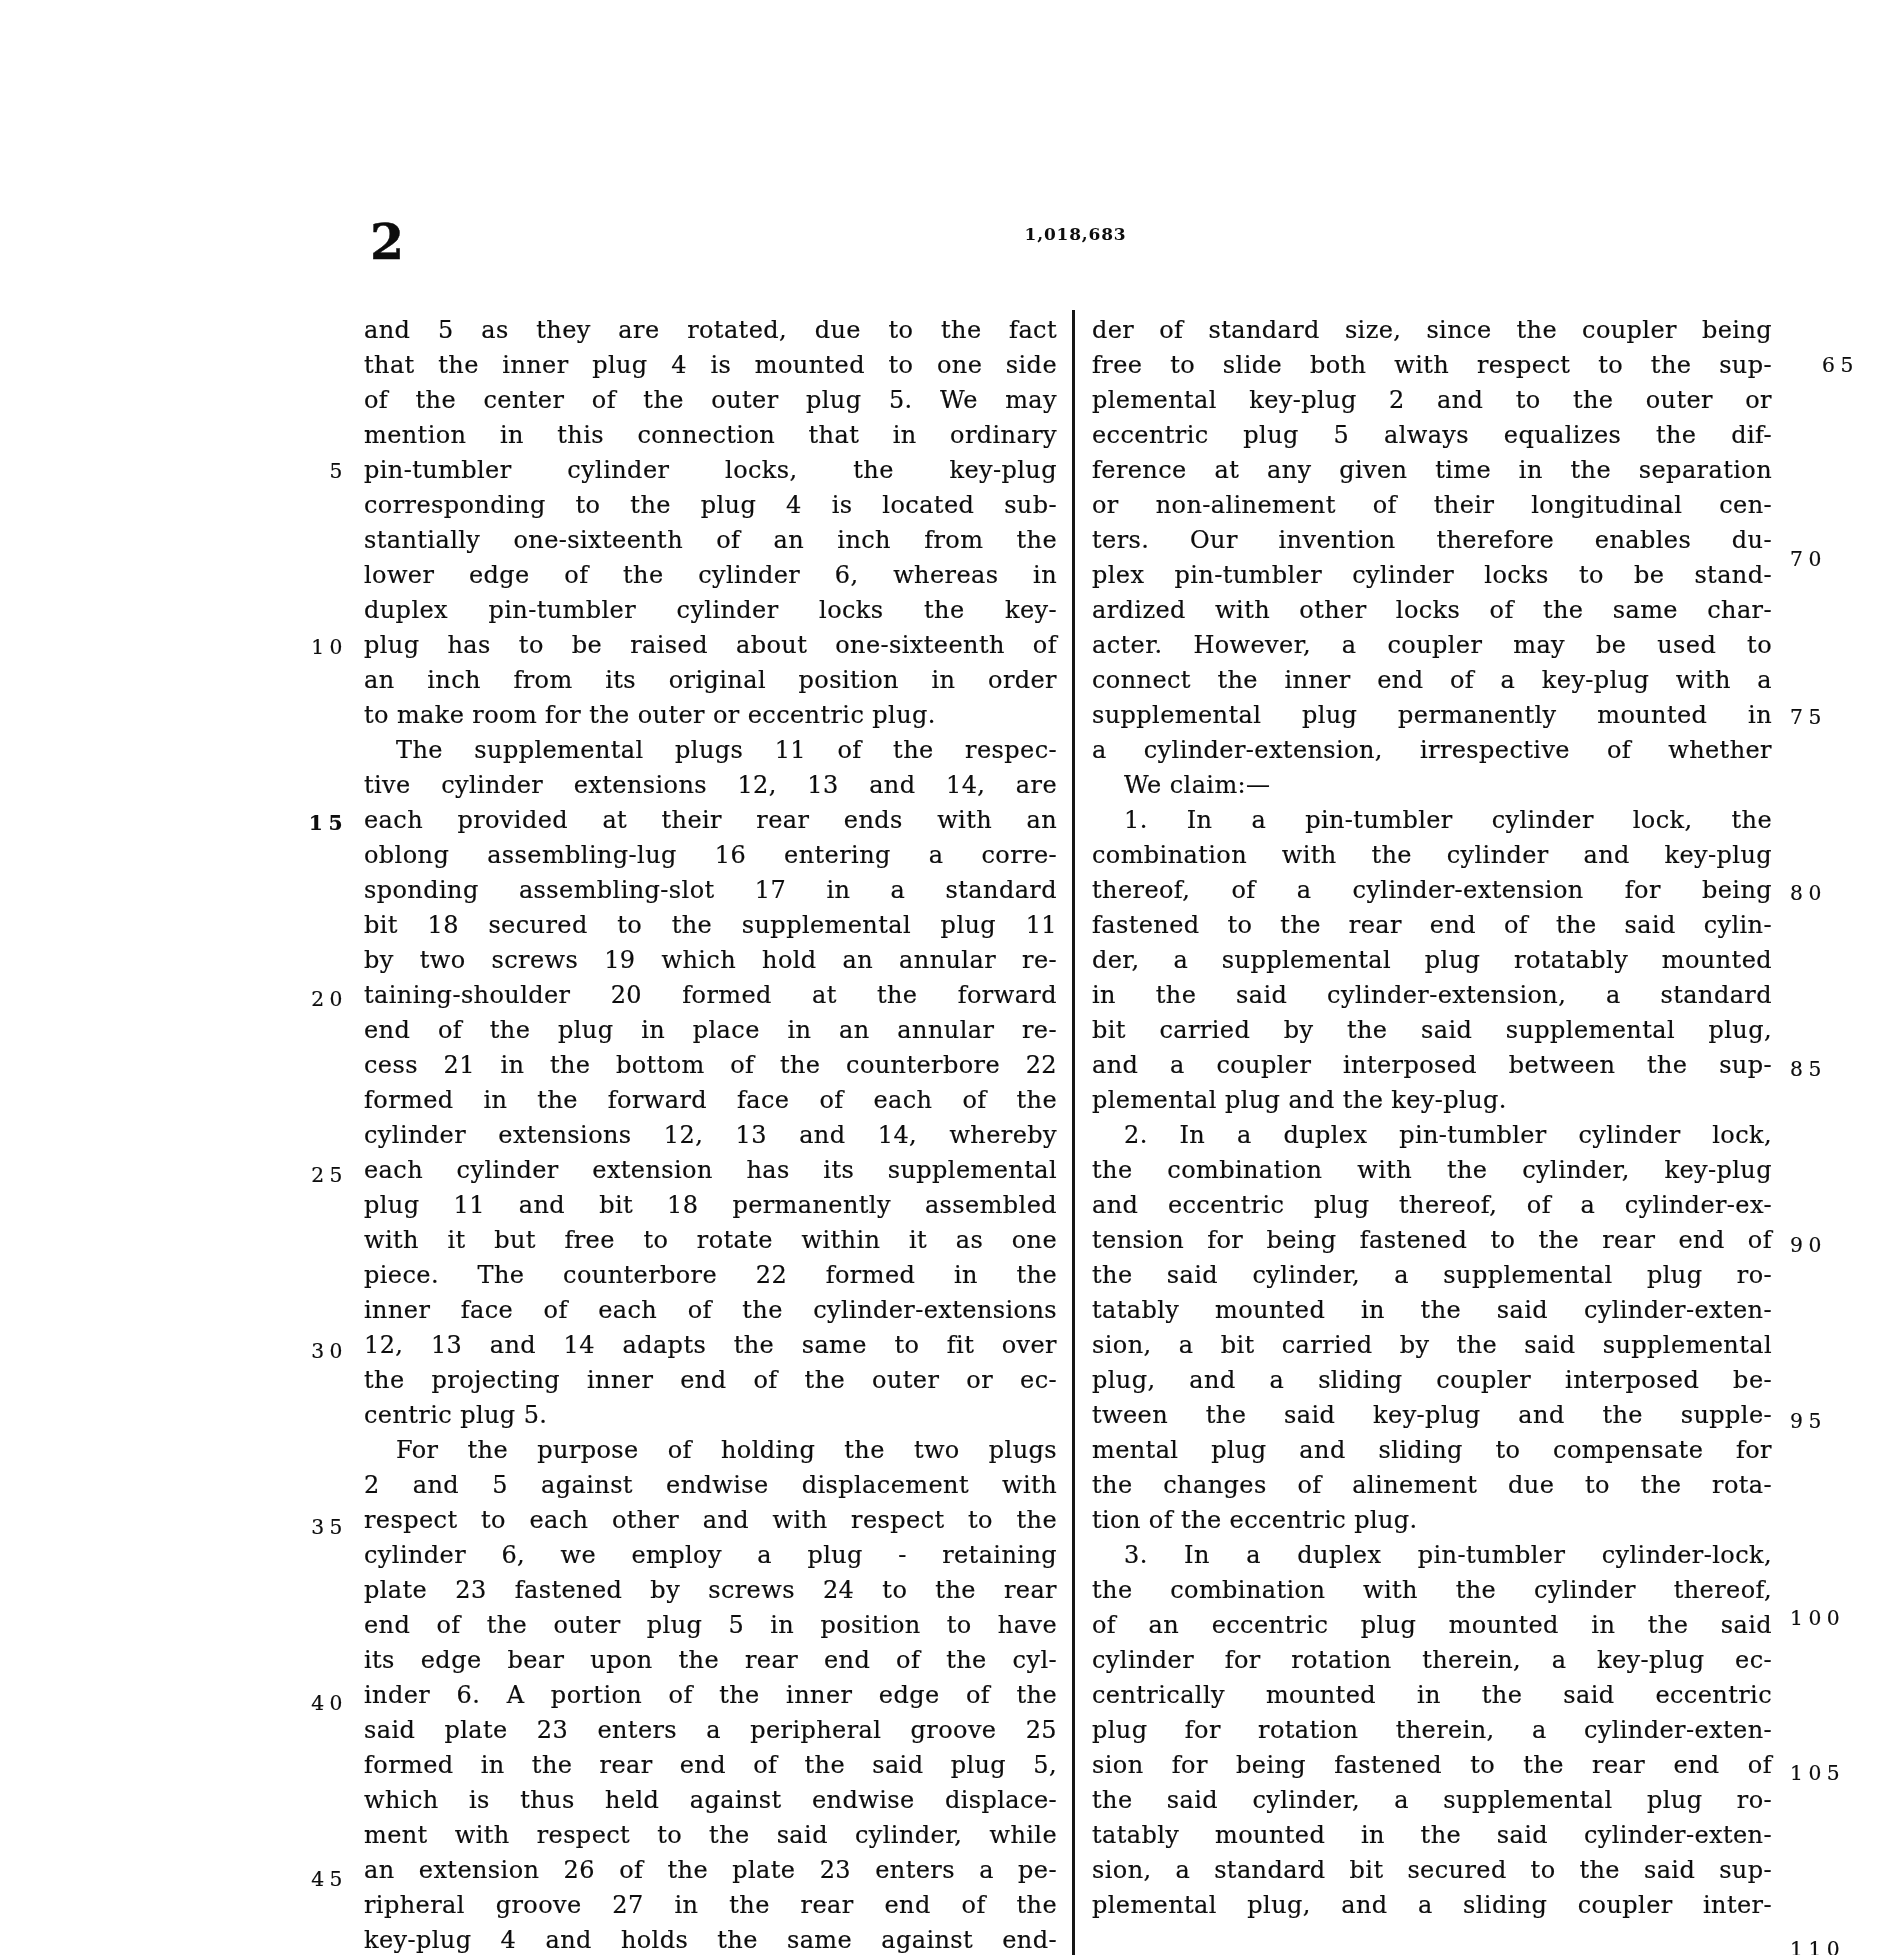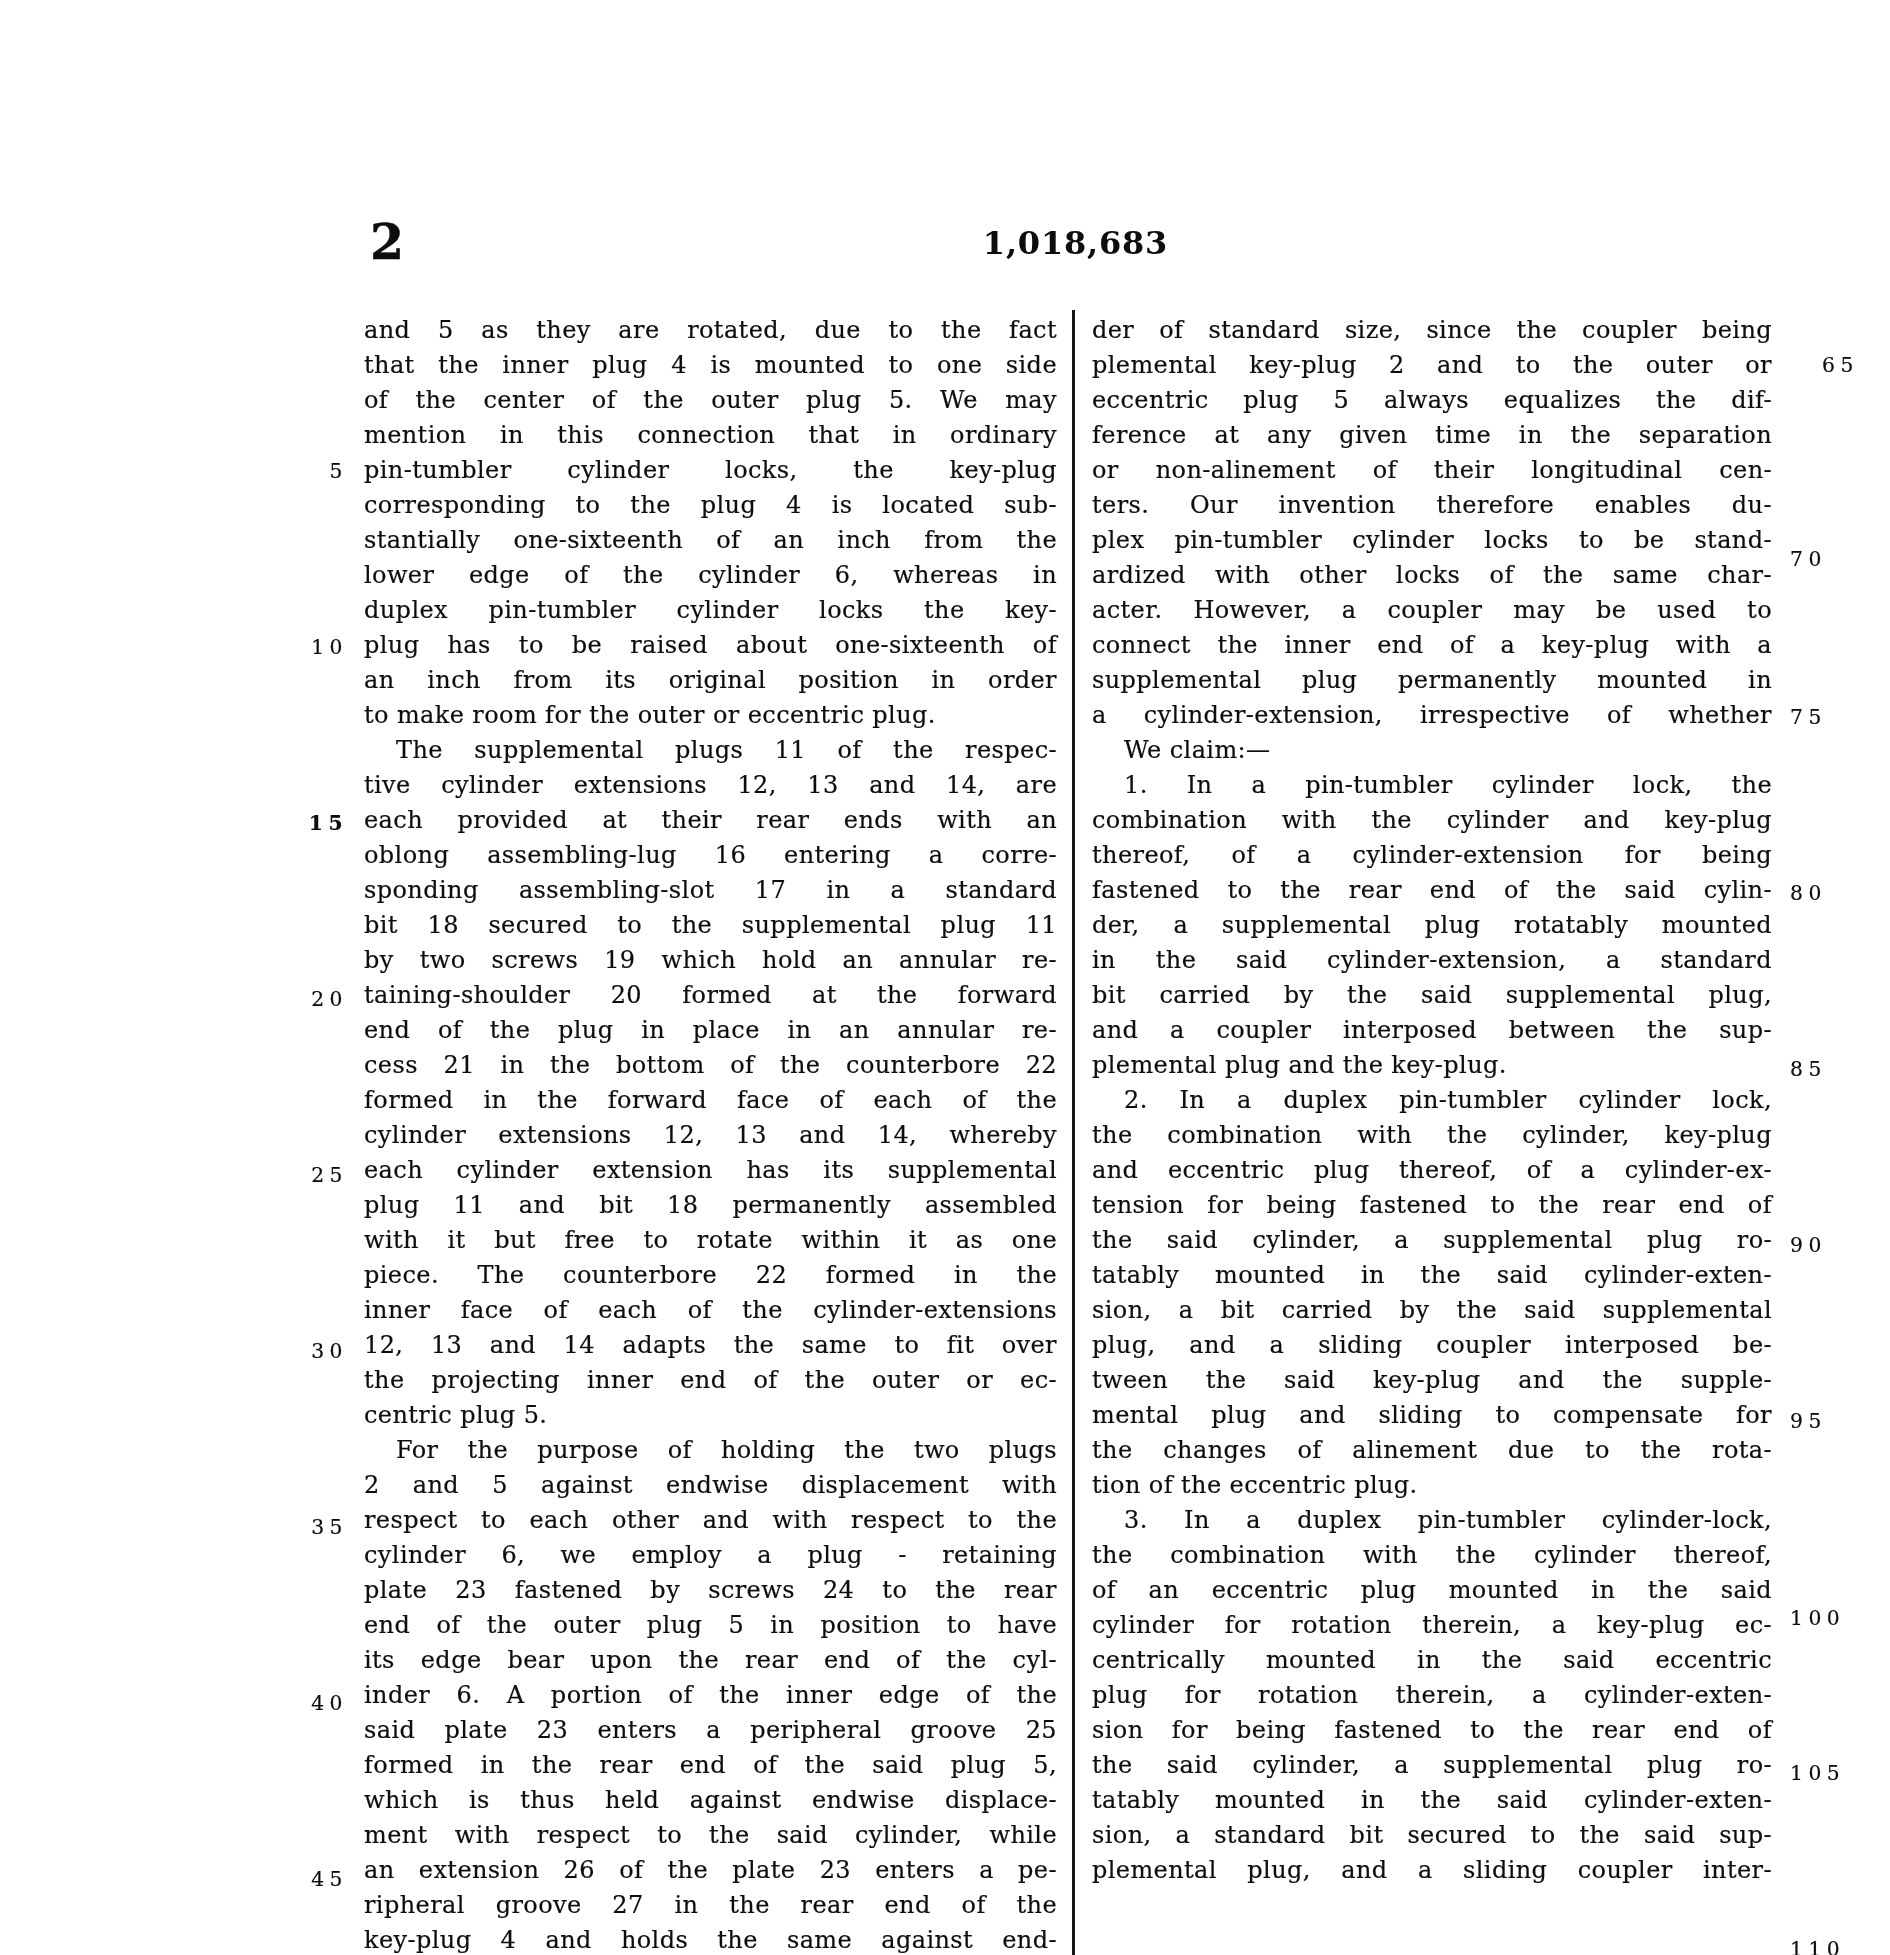--- a/index.html
+++ b/index.html
@@ -25,21 +25,21 @@
     font-weight: bold;
     letter-spacing: 0.8px;
     -webkit-text-stroke: 0.4px #0d0d0d;
   }
   .patent-number {
     position: absolute;
     left: 956px;
     top: 224px;
     width: 239px;
     text-align: center;
-    font-size: 32px;
+    font-size: 17px;
     font-weight: bold;
     letter-spacing: 0.8px;
   }
   
   .divider {
     position: absolute;
     left: 1072px;
     top: 310px;
     width: 2.7px;
     height: 2213px;
@@ -147,20 +147,21 @@
       <div class="line">formed in the rear end of the said plug 5,</div>
       <div class="line">which is thus held against endwise displace-</div>
       <div class="line">ment with respect to the said cylinder, while</div>
       <div class="line">an extension 26 of the plate 23 enters a pe-</div>
       <div class="line">ripheral groove 27 in the rear end of the</div>
       <div class="line">key-plug 4 and holds the same against end-</div>
     </div>
 
   <div class="column right" id="right-column">
       <div class="line">der of standard size, since the coupler being</div>
+      <div class="line">free to slide both with respect to the sup-</div>
       <div class="line">plemental key-plug 2 and to the outer or</div>
       <div class="line">eccentric plug 5 always equalizes the dif-</div>
       <div class="line">ference at any given time in the separation</div>
       <div class="line">or non-alinement of their longitudinal cen-</div>
       <div class="line">ters.  Our invention therefore enables du-</div>
       <div class="line">plex pin-tumbler cylinder locks to be stand-</div>
       <div class="line">ardized with other locks of the same char-</div>
       <div class="line">acter.  However, a coupler may be used to</div>
       <div class="line">connect the inner end of a key-plug with a</div>
       <div class="line">supplemental plug permanently mounted in</div>

